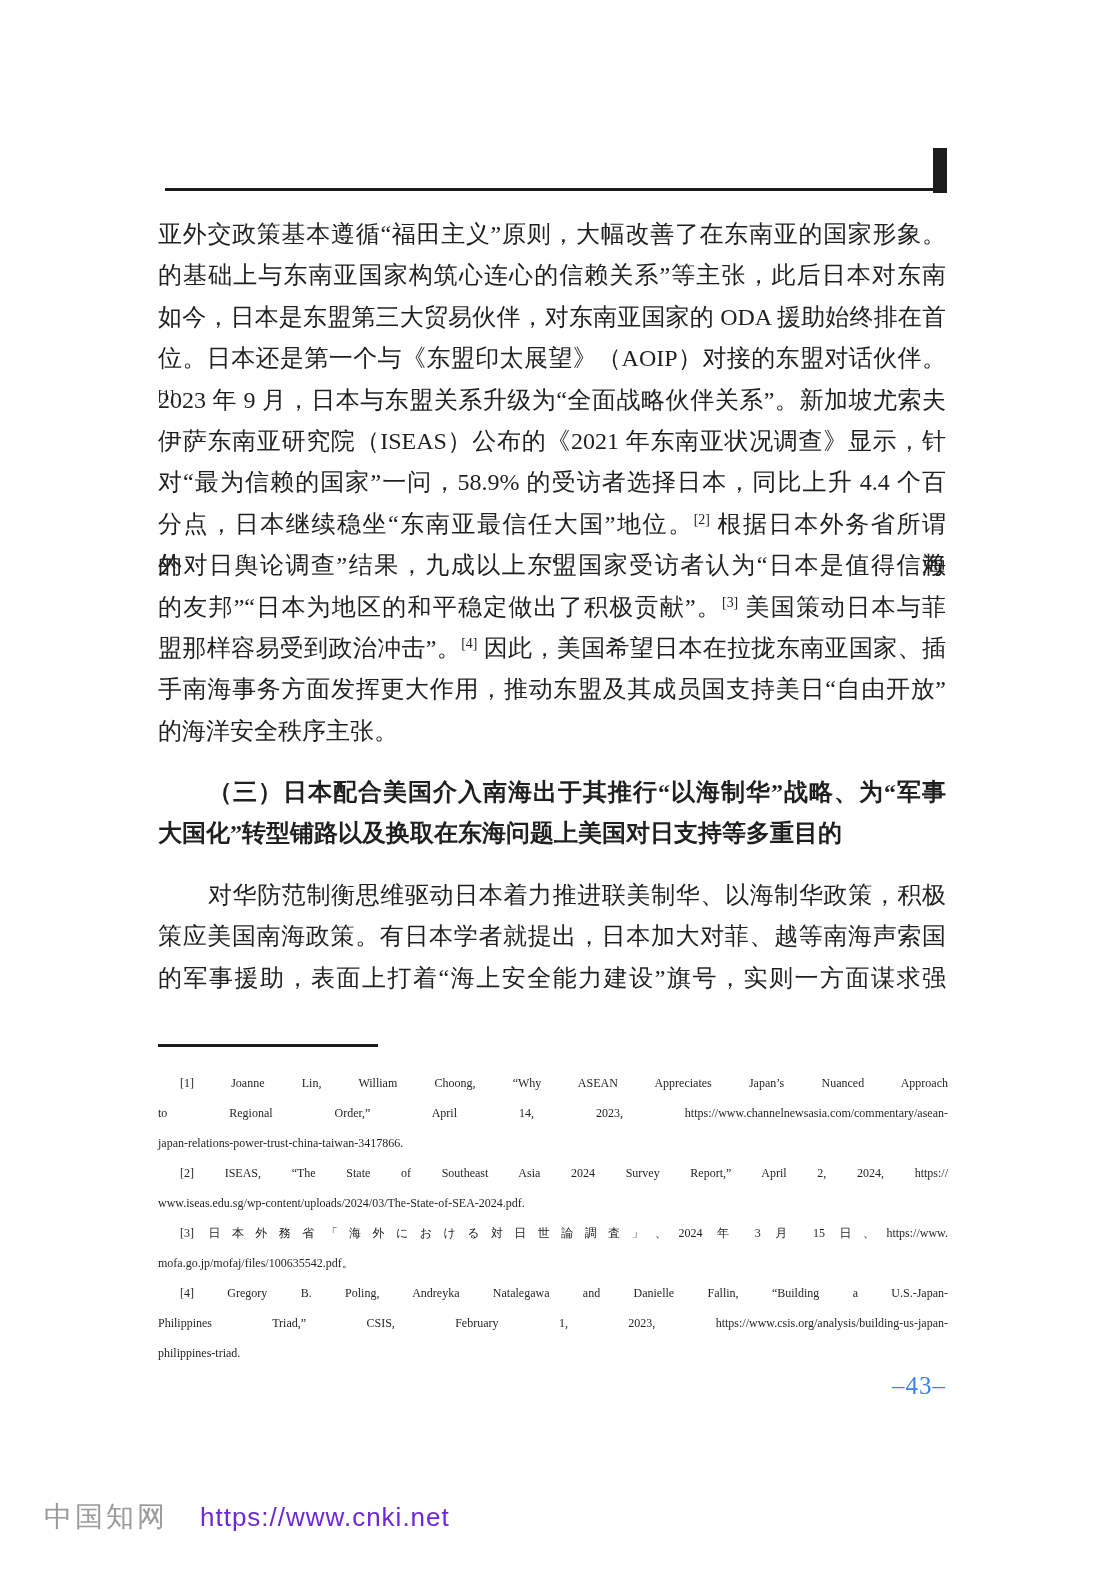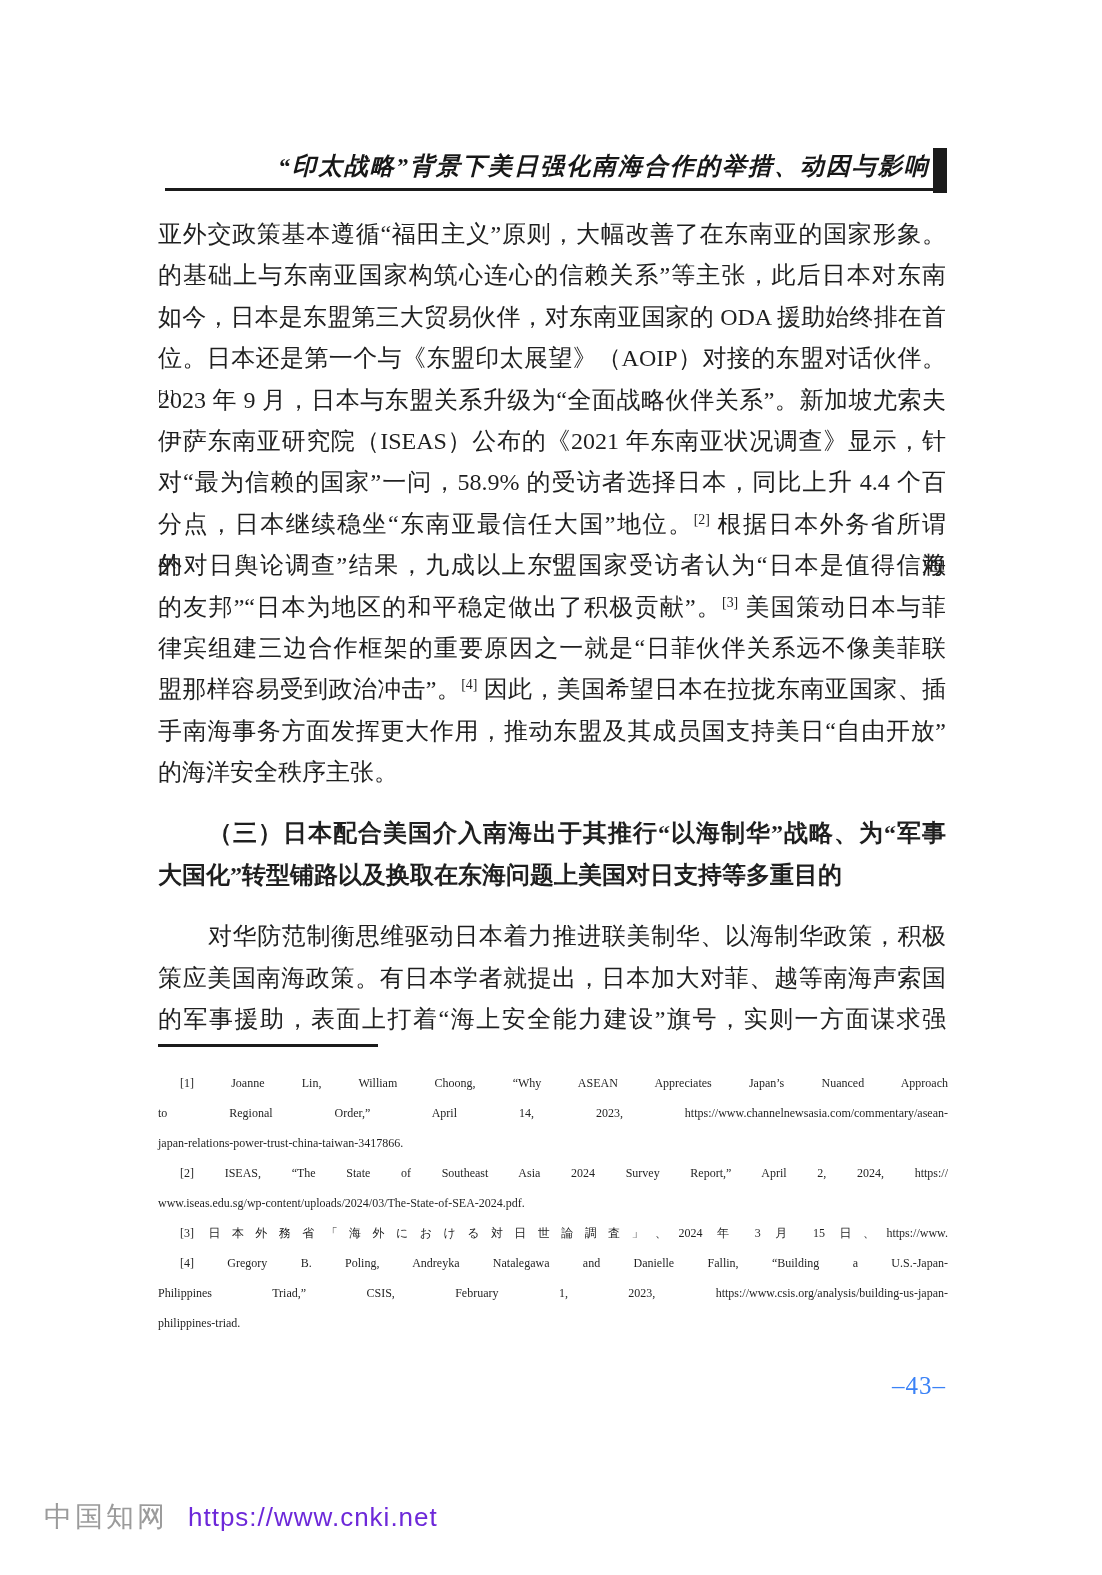--- a/index.html
+++ b/index.html
@@ -26,47 +26,45 @@
   .footnote-rule{position:absolute;left:158px;top:1044px;width:220px;height:2.5px;background:#1b1b1b;}
   .footnotes{position:absolute;left:158px;top:1068px;width:790px;font-size:12px;line-height:30px;}
   .fline{height:30px;}
   .footnotes .ind{text-indent:22px;}
 
   
   .page-number{position:absolute;left:158px;top:1372px;width:788px;text-align:right;
     font-size:25px;letter-spacing:1px;color:#3b82f6;}
 
   
-  .footer{position:absolute;left:44px;top:1498px;display:flex;align-items:baseline;gap:20px;
+  .footer{position:absolute;left:44px;top:1498px;display:flex;align-items:baseline;gap:32px;
     font-family:"Liberation Sans","DejaVu Sans",sans-serif;}
   .footer-brand{font-size:28px;color:#9b9b9b;letter-spacing:3px;}
   .footer-url{font-size:26px;color:#6d28d9;letter-spacing:1px;}
 </style>
 </head>
 <body>
 
 <div class="page">
 
-  <div class="header-title">“印太战略”背景下美日强化南海合作的举措、动因与影响</div>
   <div class="header-rule"></div>
   <div class="header-bar"></div>
 
   <div class="article">
     <div>
         <div class="line just"><span>亚外交政策基本遵循“福田主义”原则，大幅改善了在东南亚的国家形象。</span></div>
         <div class="line just"><span>的基础上与东南亚国家构筑心连心的信赖关系”等主张，此后日本对东南</span></div>
         <div class="line just"><span>如今，日本是东盟第三大贸易伙伴，对东南亚国家的 ODA 援助始终排在首</span></div>
         <div class="line just"><span>位。日本还是第一个与《东盟印太展望》（AOIP）对接的东盟对话伙伴。</span><sup>[1]</sup></div>
         <div class="line just"><span>2023 年 9 月，日本与东盟关系升级为“全面战略伙伴关系”。新加坡尤索夫</span></div>
         <div class="line just"><span>伊萨东南亚研究院（ISEAS）公布的《2021 年东南亚状况调查》显示，针</span></div>
         <div class="line just"><span>对“最为信赖的国家”一问，58.9% 的受访者选择日本，同比上升 4.4 个百</span></div>
         <div class="line just"><span>分点，日本继续稳坐“东南亚最信任大国”地位。</span><sup>[2]</sup><span> 根据日本外务省所谓的“海</span></div>
         <div class="line just"><span>外对日舆论调查”结果，九成以上东盟国家受访者认为“日本是值得信赖</span></div>
         <div class="line just"><span>的友邦”“日本为地区的和平稳定做出了积极贡献”。</span><sup>[3]</sup><span> 美国策动日本与菲</span></div>
-        <div class="line just"><span>律宾组建三边合作框架的重要原因之一就是“日菲伙伴关系远不像美菲联</span></div>
         <div class="line just"><span>盟那样容易受到政治冲击”。</span><sup>[4]</sup><span> 因此，美国希望日本在拉拢东南亚国家、插</span></div>
         <div class="line just"><span>手南海事务方面发挥更大作用，推动东盟及其成员国支持美日“自由开放”</span></div>
         <div class="line"><span>的海洋安全秩序主张。</span></div>
       </div>
     <div class="sec-heading">
         <div class="line just ind"><span>（三）日本配合美国介入南海出于其推行“以海制华”战略、为“军事</span></div>
         <div class="line"><span>大国化”转型铺路以及换取在东海问题上美国对日支持等多重目的</span></div>
       </div>
     <div class="para2">
         <div class="line just ind"><span>对华防范制衡思维驱动日本着力推进联美制华、以海制华政策，积极</span></div>
@@ -77,20 +75,21 @@
 
   <div class="footnote-rule"></div>
 
   <div class="footnotes">
       <div class="fline just ind"><span>[1] Joanne Lin, William Choong, “Why ASEAN Appreciates Japan’s Nuanced Approach</span></div>
       <div class="fline just"><span>to Regional Order,” April 14, 2023, https://www.channelnewsasia.com/commentary/asean-</span></div>
       <div class="fline"><span>japan-relations-power-trust-china-taiwan-3417866.</span></div>
       <div class="fline just ind"><span>[2] ISEAS, “The State of Southeast Asia 2024 Survey Report,” April 2, 2024, https://</span></div>
       <div class="fline"><span>www.iseas.edu.sg/wp-content/uploads/2024/03/The-State-of-SEA-2024.pdf.</span></div>
       <div class="fline just ind"><span>[3] 日本外務省「海外における対日世論調査」、2024 年 3 月 15 日、https://www.</span></div>
+      <div class="fline"><span>mofa.go.jp/mofaj/files/100635542.pdf。</span></div>
       <div class="fline just ind"><span>[4] Gregory B. Poling, Andreyka Natalegawa and Danielle Fallin, “Building a U.S.-Japan-</span></div>
       <div class="fline just"><span>Philippines Triad,” CSIS, February 1, 2023, https://www.csis.org/analysis/building-us-japan-</span></div>
       <div class="fline"><span>philippines-triad.</span></div>
     </div>
 
   <div class="page-number">–43–</div>
 
   <div class="footer">
     <span class="footer-brand">中国知网</span>
     <span class="footer-url">https://www.cnki.net</span>

